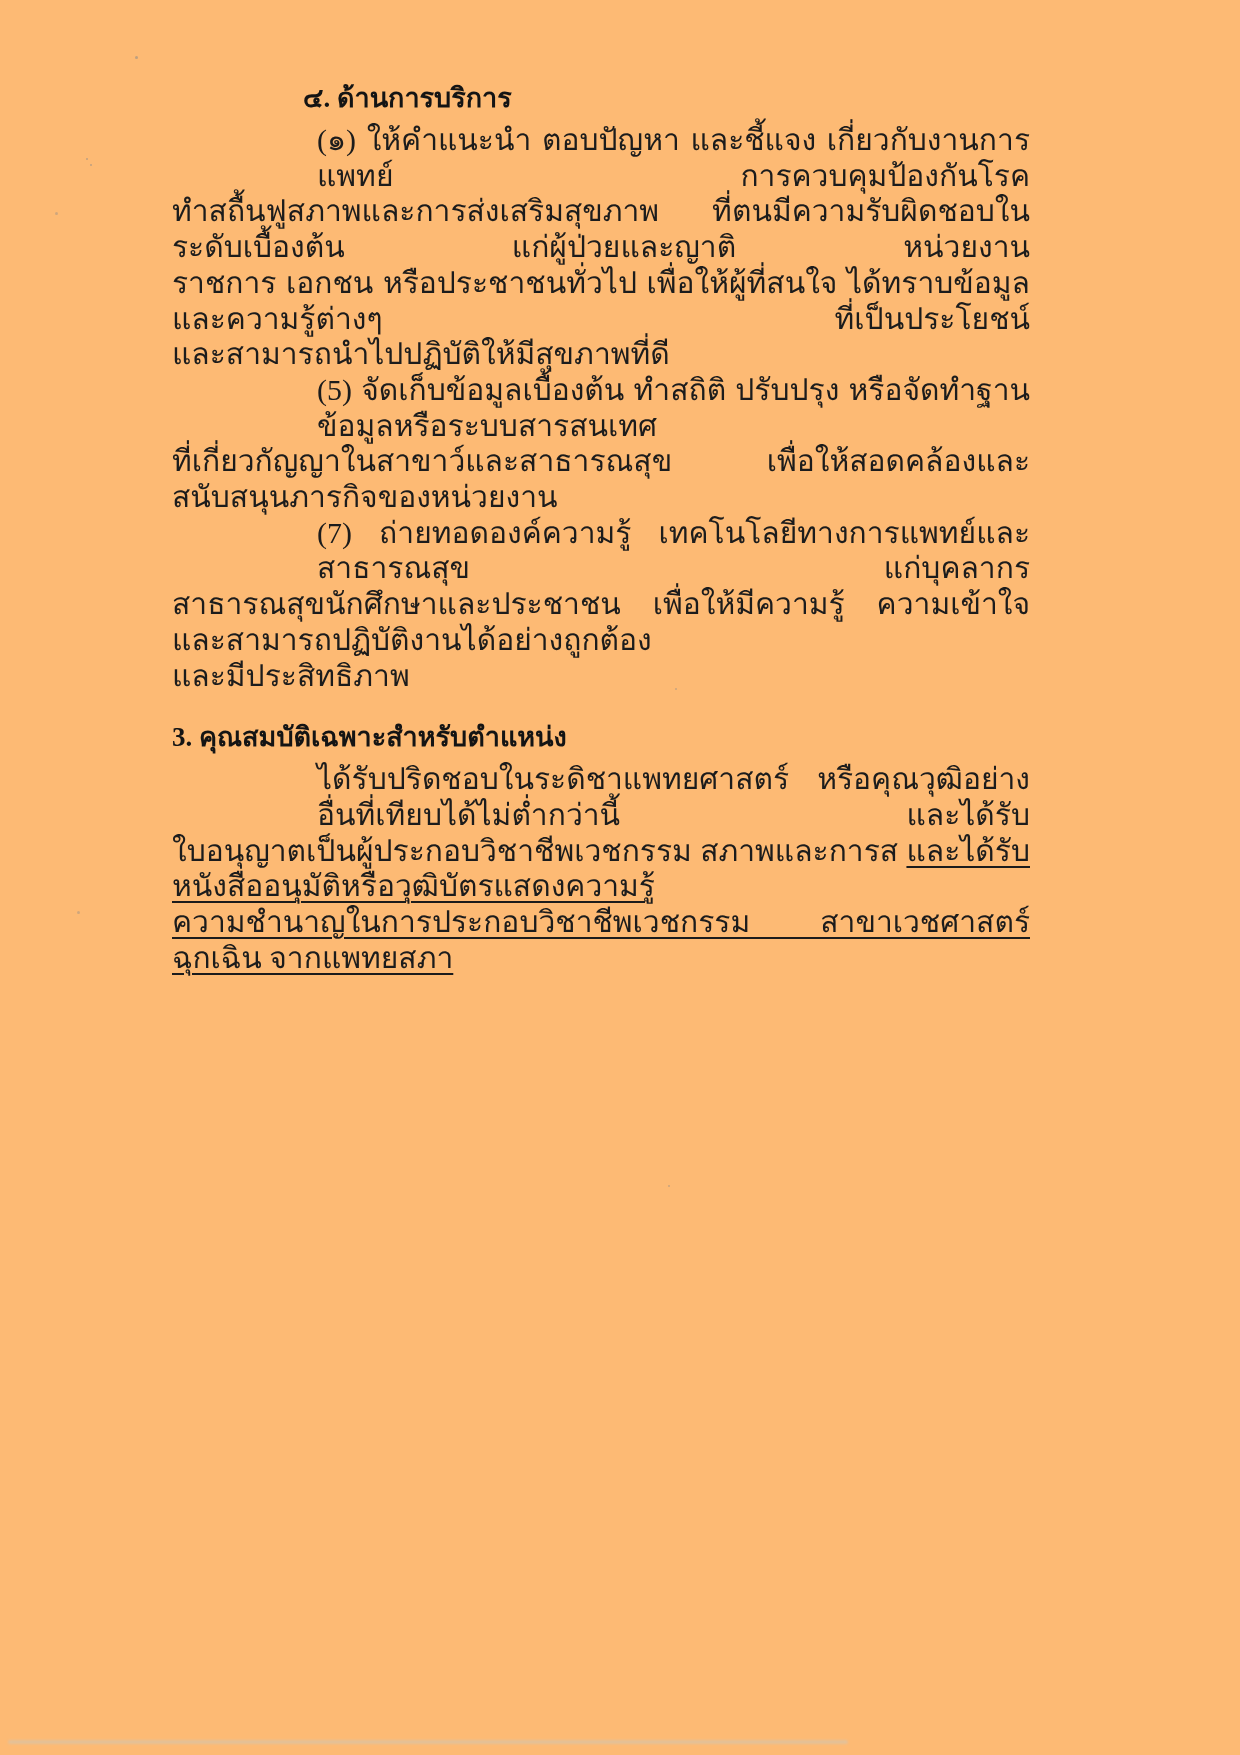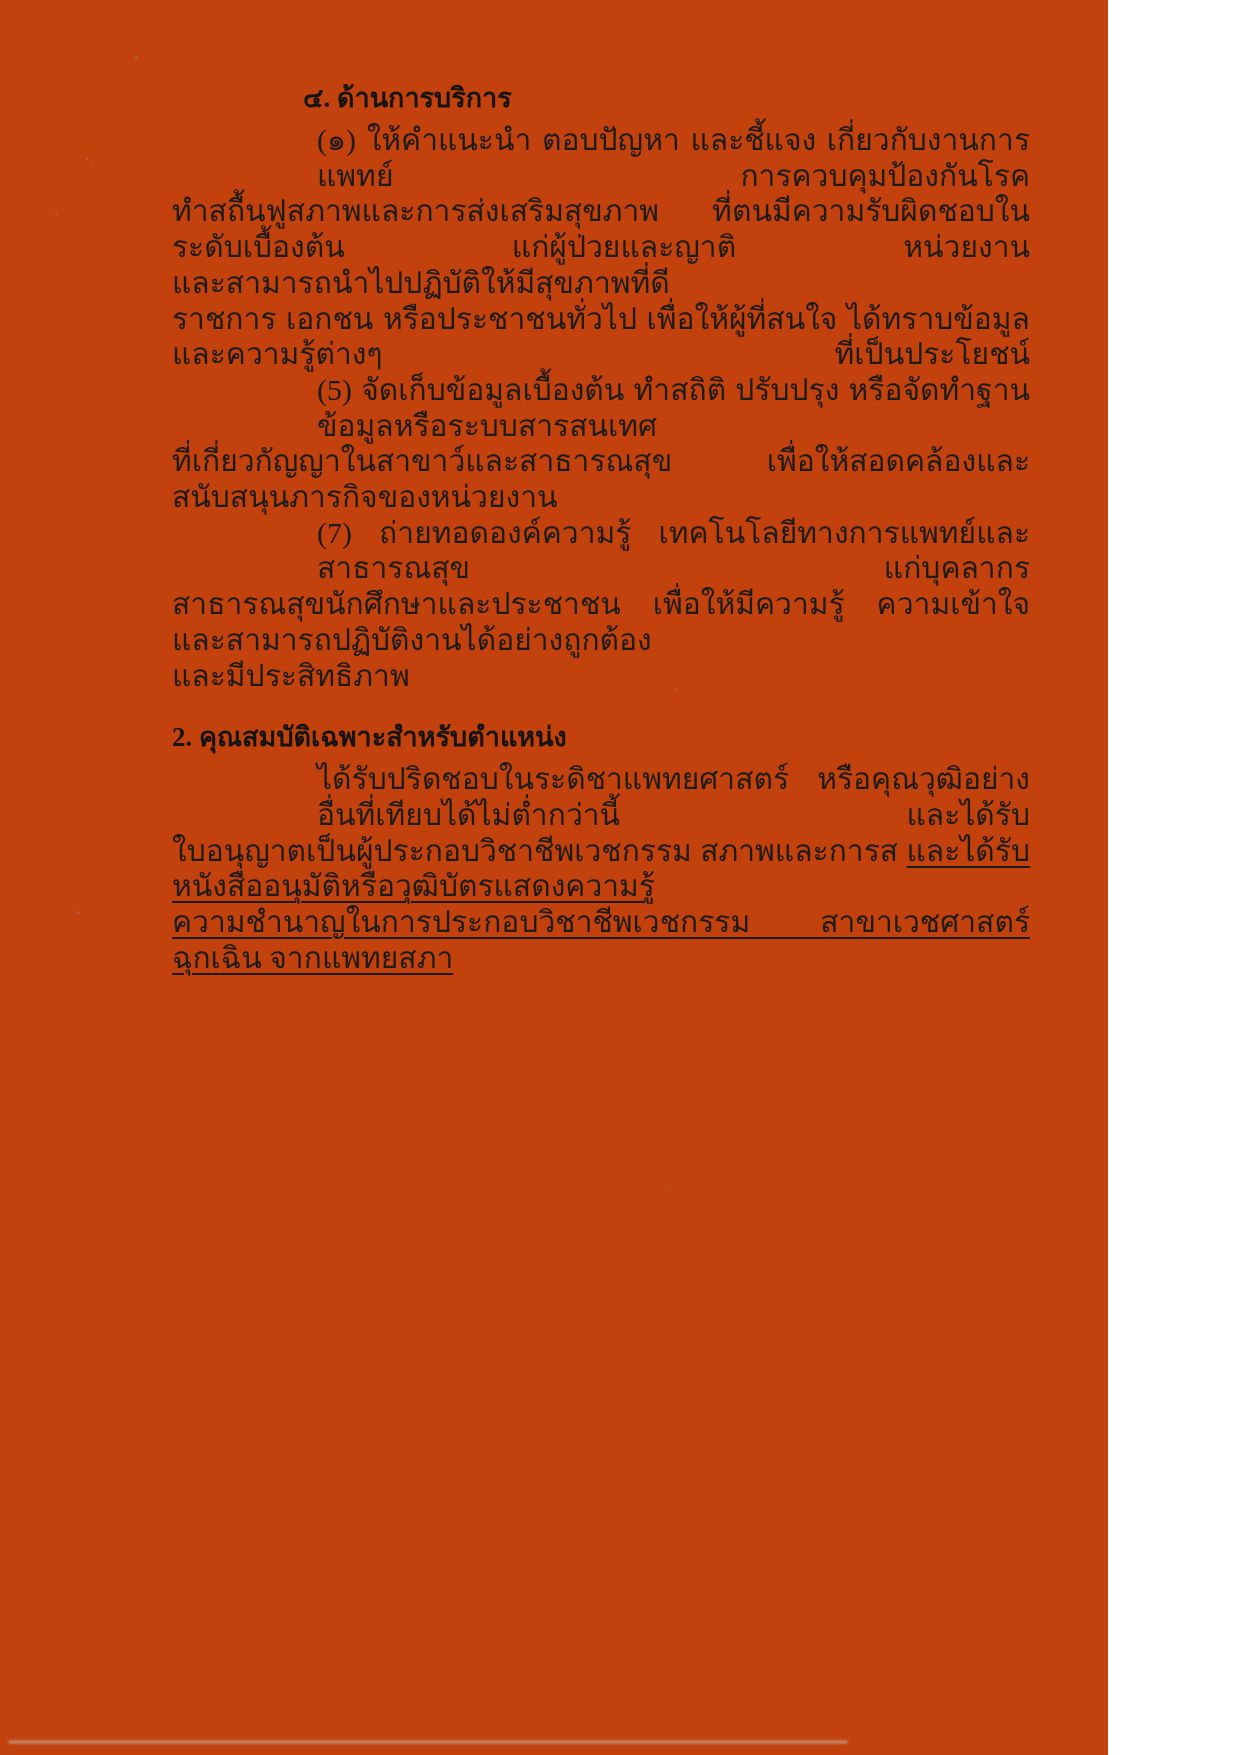--- a/index.html
+++ b/index.html
@@ -2,23 +2,23 @@
 <html><head>
 <meta charset="utf-8">
 <style>
   html, body {
     margin: 0;
     padding: 0;
     background: #ffffff;
   }
   .page {
     position: relative;
-    width: 1108px;
+    width: 1240px;
     height: 1755px;
-    background: #c2410c;
+    background: #fdba74;
     overflow: hidden;
     font-family: "Liberation Serif", "DejaVu Serif", serif;
     color: #1c1c1c;
   }
   .content {
     position: absolute;
     left: 172px;
     top: 80px;
     width: 858px;
   }
@@ -86,33 +86,33 @@
 
 <div class="page">
 
   <div class="content">
 
     <div class="heading indented">๔. ด้านการบริการ</div>
     <div class="heading-gap"></div>
 
     <div class="line full first">(๑) ให้คำแนะนำ ตอบปัญหา และชี้แจง เกี่ยวกับงานการแพทย์ การควบคุมป้องกันโรค</div>
     <div class="line full">ทำสถื้นฟูสภาพและการส่งเสริมสุขภาพ ที่ตนมีความรับผิดชอบในระดับเบื้องต้น แก่ผู้ป่วยและญาติ หน่วยงาน</div>
+    <div class="line full">ราชการ เอกชน หรือประชาชนทั่วไป เพื่อให้ผู้ที่สนใจ ได้ทราบข้อมูลและความรู้ต่างๆ ที่เป็นประโยชน์</div>
     <div class="line">และสามารถนำไปปฏิบัติให้มีสุขภาพที่ดี</div>
-    <div class="line full">ราชการ เอกชน หรือประชาชนทั่วไป เพื่อให้ผู้ที่สนใจ ได้ทราบข้อมูลและความรู้ต่างๆ ที่เป็นประโยชน์</div>
 
     <div class="line full first">(5) จัดเก็บข้อมูลเบื้องต้น ทำสถิติ ปรับปรุง หรือจัดทำฐานข้อมูลหรือระบบสารสนเทศ</div>
     <div class="line">ที่เกี่ยวกัญญาในสาขาว์และสาธารณสุข เพื่อให้สอดคล้องและสนับสนุนภารกิจของหน่วยงาน</div>
 
     <div class="line full first">(7) ถ่ายทอดองค์ความรู้ เทคโนโลยีทางการแพทย์และสาธารณสุข แก่บุคลากร</div>
     <div class="line full">สาธารณสุขนักศึกษาและประชาชน เพื่อให้มีความรู้ ความเข้าใจ และสามารถปฏิบัติงานได้อย่างถูกต้อง</div>
     <div class="line">และมีประสิทธิภาพ</div>
 
     <div class="section-gap"></div>
 
-    <div class="heading">2. คุณสมบัติเฉพาะสำหรับตำแหน่ง</div>
+    <div class="heading">3. คุณสมบัติเฉพาะสำหรับตำแหน่ง</div>
     <div class="heading-gap"></div>
 
     <div class="line full first">ได้รับปริดชอบในระดิชาแพทยศาสตร์ หรือคุณวุฒิอย่างอื่นที่เทียบได้ไม่ต่ำกว่านี้ และได้รับ</div>
     <div class="line full"><span>ใบอนุญาตเป็นผู้ประกอบวิชาชีพเวชกรรม สภาพและการส </span><span class="underlined">และได้รับหนังสืออนุมัติหรือวุฒิบัตรแสดงความรู้</span></div>
     <div class="line"><span class="underlined">ความชำนาญในการประกอบวิชาชีพเวชกรรม สาขาเวชศาสตร์ฉุกเฉิน จากแพทยสภา</span></div>
 
   </div>
 
   <div class="speck s1"></div>
   <div class="speck s2"></div>

